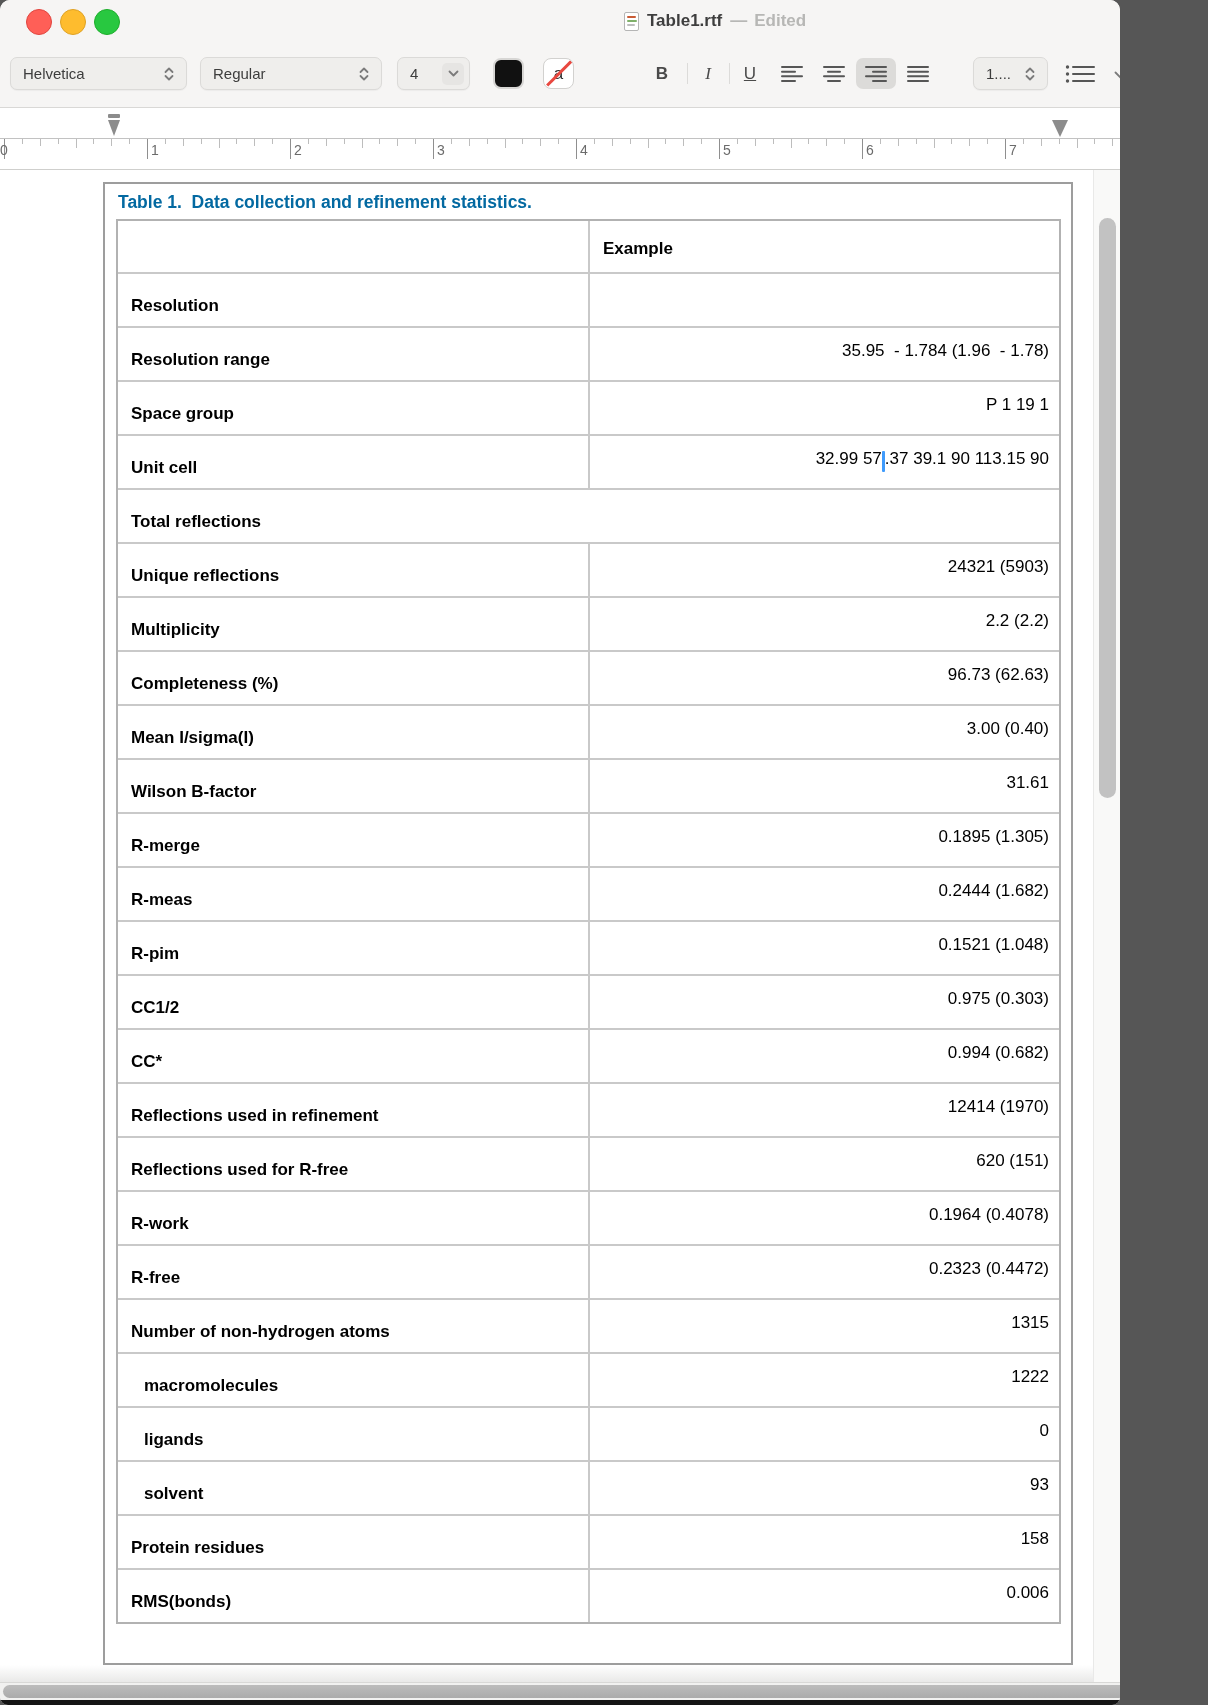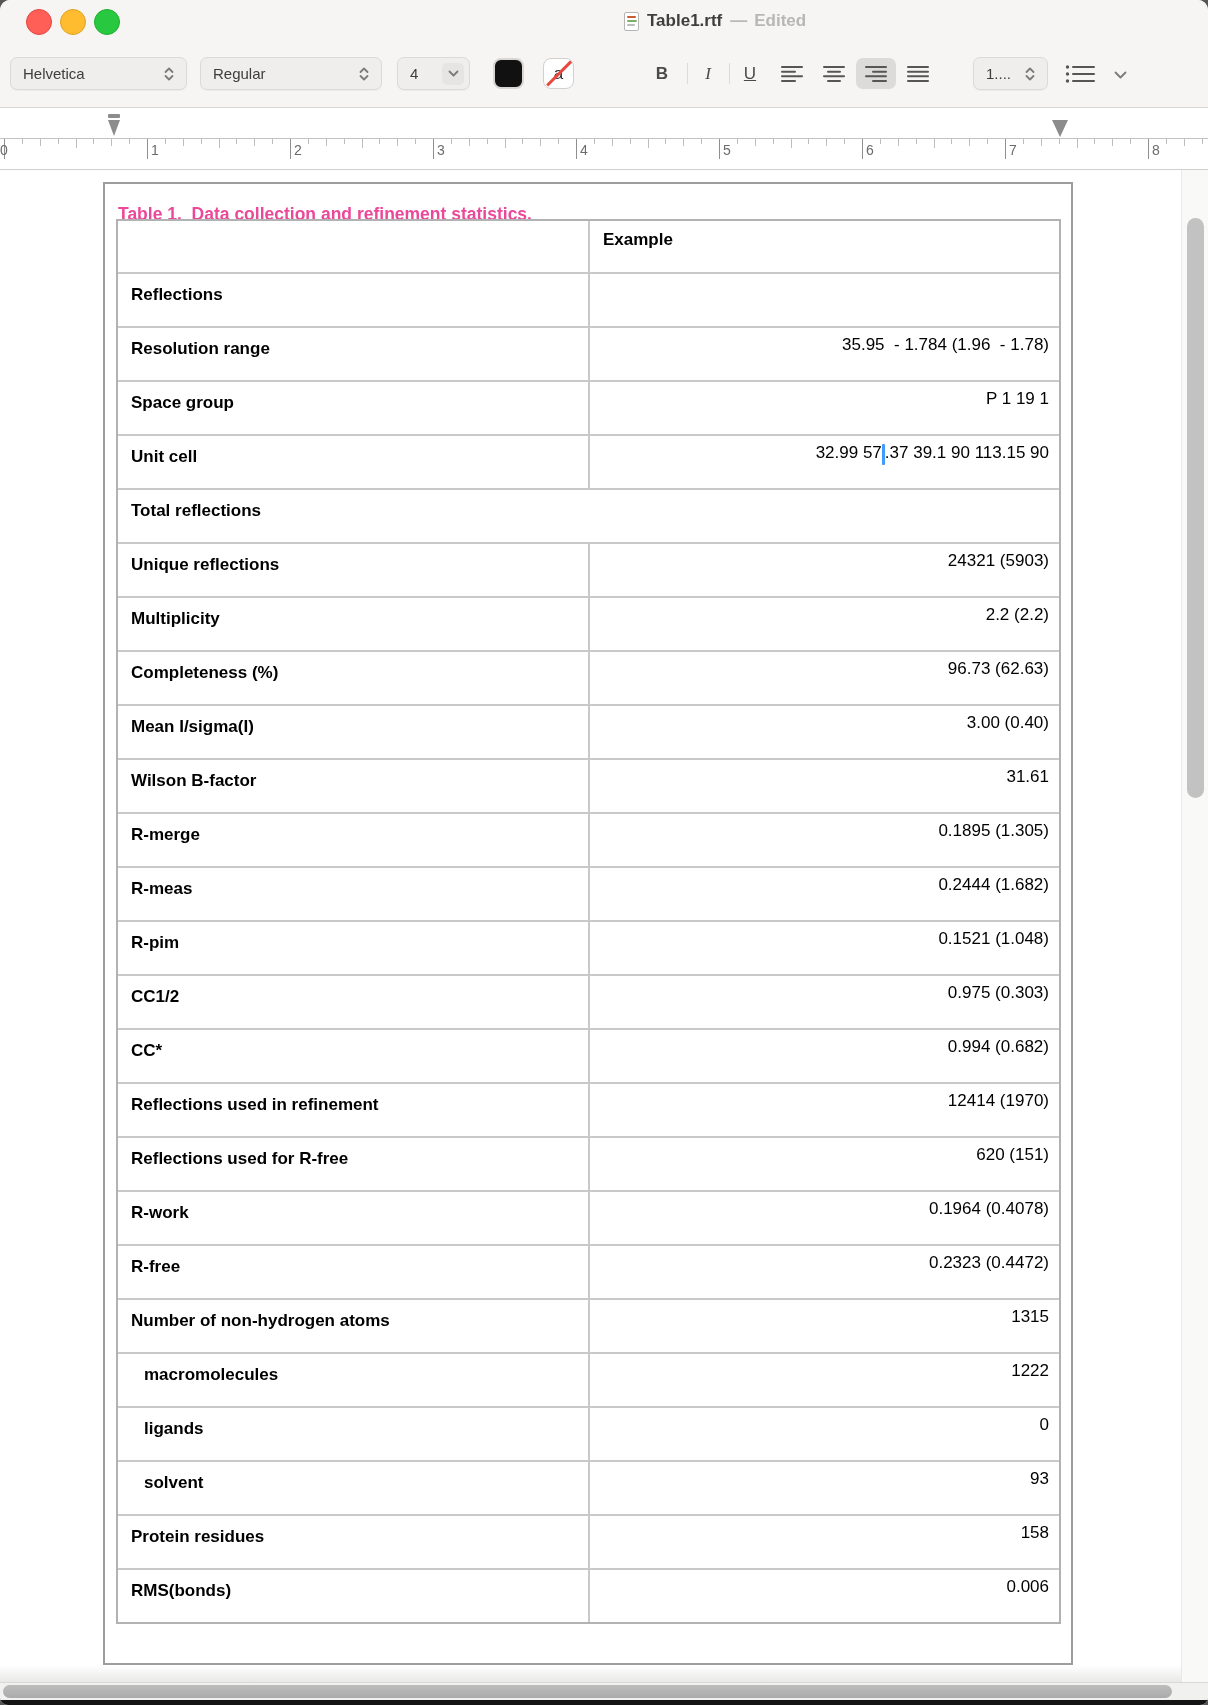--- a/index.html
+++ b/index.html
@@ -1,19 +1,19 @@
 <!DOCTYPE html>
 <html><head>
 <meta charset="utf-8">
 <style>
   html,body{margin:0;padding:0;background:#565656;}
   *{box-sizing:border-box;}
   body{font-family:"Liberation Sans", sans-serif; -webkit-font-smoothing:antialiased;}
 
-  .window{position:relative;width:1208px;height:1705px;background:#fff;overflow:hidden;
+  .window{position:relative;width:1120px;height:1705px;background:#fff;overflow:hidden;
           border-radius:10px 10px 8px 8px;}
 
   
   .titlebar{position:absolute;left:0;top:0;width:100%;height:42px;background:#f6f5f4;}
   .tl{position:absolute;top:9px;width:26px;height:26px;border-radius:50%;}
   .tl.close{left:26px;background:#ff5f57;border:1px solid #e0443e;}
   .tl.min{left:60px;background:#febc2e;border:1px solid #dea123;}
   .tl.max{left:94px;background:#28c840;border:1px solid #1dad2b;}
   .titlegroup{position:absolute;left:624px;top:0;height:42px;display:flex;align-items:center;gap:8px;}
   .docicon{position:relative;width:15px;height:19px;background:#fff;border:1px solid #b5b5b5;border-radius:2px;}
@@ -66,25 +66,25 @@
   .marker-firstline{position:absolute;left:107px;top:6px;width:14px;height:28px;}
   .marker-firstline .bar{position:absolute;left:1px;top:0;width:12px;height:3.5px;background:#8c8c8c;border-radius:1px;}
   .marker-firstline .tri{position:absolute;left:1px;top:6px;width:0;height:0;
       border-left:6px solid transparent;border-right:6px solid transparent;border-top:16px solid #8c8c8c;}
   .marker-right{position:absolute;left:1052px;top:12px;width:0;height:0;
       border-left:8px solid transparent;border-right:8px solid transparent;border-top:17px solid #8c8c8c;}
 
   
   .content{position:absolute;left:0;top:170px;width:100%;height:1512px;background:#fff;}
   .outerbox{position:absolute;left:103px;top:12px;width:970px;height:1483px;border:2px solid #9d9d9d;background:#fff;}
-  .doc-title{margin:20px 0 0 13px;font-size:17.5px;font-weight:bold;color:#ec4899;white-space:pre;}
+  .doc-title{margin:8px 0 0 13px;font-size:17.5px;font-weight:bold;color:#0369a1;white-space:pre;}
   .dtable{position:absolute;left:11px;top:35px;width:945px;border:2px solid #b2b2b2;background:#fff;}
   .trow{display:flex;height:54px;border-top:2px solid #c9c9c9;}
   .trow.header{height:51px;border-top:none;}
-  .tcell{display:flex;align-items:center;}
+  .tcell{display:flex;align-items:flex-end;}
   .lcell{width:470px;padding:0 0 10px 13px;font-weight:bold;font-size:17px;color:#000;}
   .lcell.indent{padding-left:26px;}
   .vcell{flex:1;border-left:2px solid #c9c9c9;justify-content:flex-end;
          padding:0 10px 19px 0;font-size:17px;color:#000;white-space:pre;}
   .trow.header .vcell{justify-content:flex-start;font-weight:bold;padding:0 0 13px 13px;font-size:17px;}
   .caret{display:inline-block;width:3px;height:21px;margin:0 0 -3px 0;border-radius:1px;}
   .page-shade{position:absolute;left:0;top:1495px;width:100%;height:17px;
               background:linear-gradient(#ffffff, #e9e9e8);}
 
   
@@ -306,21 +306,21 @@
   <div class="content">
     <div class="outerbox">
       <div class="doc-title">Table 1.  Data collection and refinement statistics.</div>
       <div class="dtable" id="dtable">
           <div class="trow header">
             <div class="tcell lcell"></div>
             <div class="tcell vcell"><span>Example</span></div>
           </div>
           <div class="trow">
             <div class="tcell lcell">
-              <span>Reflections</span>
+              <span>Resolution</span>
             </div>
             <div class="tcell vcell"><span></span></div>
           </div>
           <div class="trow">
             <div class="tcell lcell">
               <span>Resolution range</span>
             </div>
             <div class="tcell vcell"><span>35.95  - 1.784 (1.96  - 1.78)</span></div>
           </div>
           <div class="trow">

